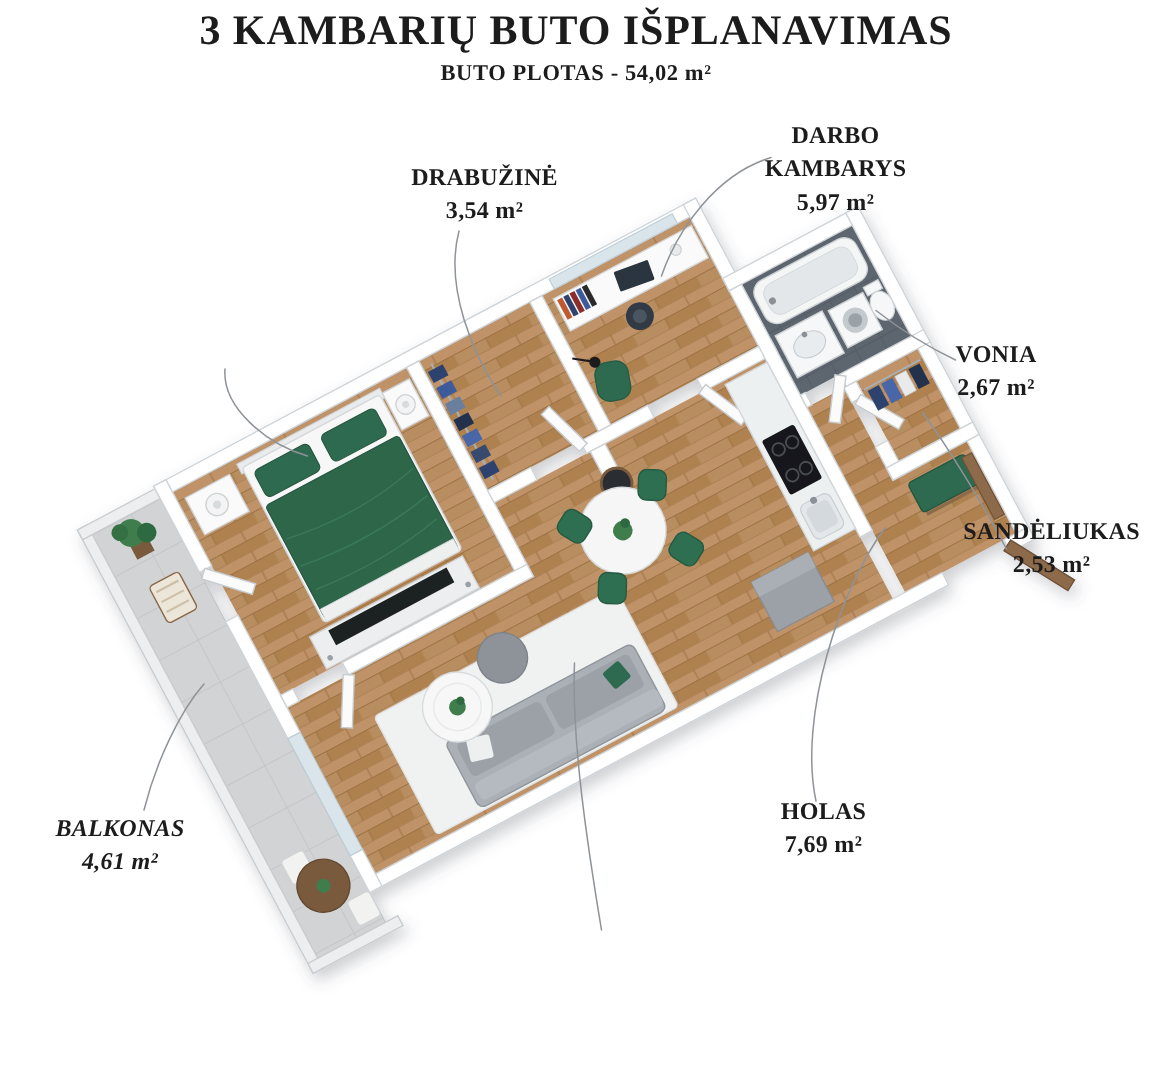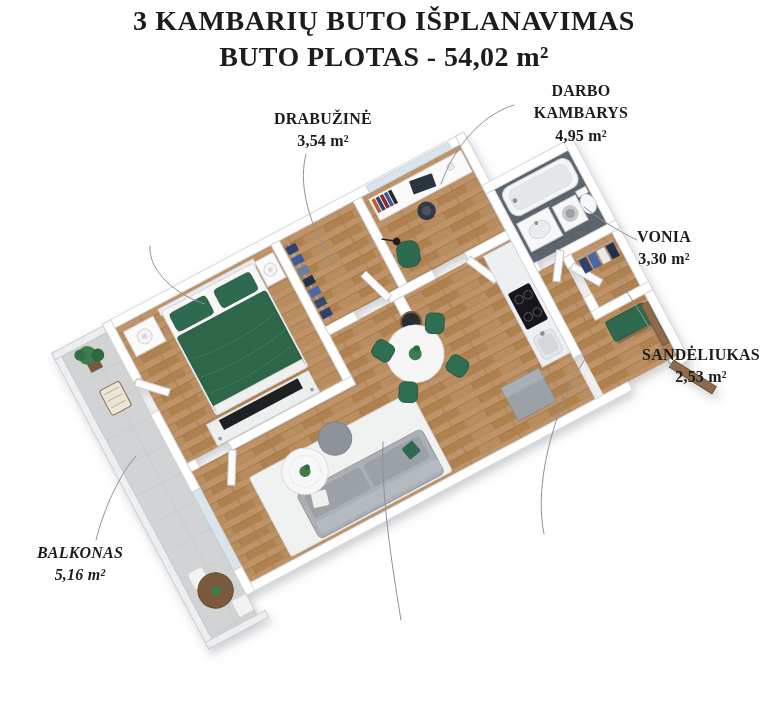--- a/index.html
+++ b/index.html
@@ -1,21 +1,21 @@
 <!DOCTYPE html>
 <html><head>
 <meta charset="utf-8">
 <style>
   html,body{margin:0;padding:0;background:#ffffff;}
   .stage{position:relative;width:768px;height:721px;background:#ffffff;overflow:hidden;
          font-family:"Liberation Serif", serif;color:#1c1c1c;}
   .page-title{position:absolute;top:5px;left:0;width:768px;text-align:center;
               font-size:28px;font-weight:700;letter-spacing:.6px;}
   .page-subtitle{position:absolute;top:41px;left:0;width:768px;text-align:center;
-              font-size:28px;font-weight:700;letter-spacing:.4px;}
+              font-size:15px;font-weight:700;letter-spacing:.4px;}
   .room-label{position:absolute;transform:translateX(-50%);text-align:center;
               font-size:16px;font-weight:700;line-height:1.4;letter-spacing:.2px;
               white-space:nowrap;}
   .room-label.wrap{white-space:normal;width:132px;}
   svg{position:absolute;left:0;top:0;}
 </style>
 </head>
 <body>
 
 <div class="stage">
@@ -278,35 +278,39 @@
 
   <div class="page-title">3 KAMBARIŲ BUTO IŠPLANAVIMAS</div>
   <div class="page-subtitle">BUTO PLOTAS - 54,02 m²</div>
 
 
   <div class="room-label" style="left:323px;top:108px;">
     <div>DRABUŽINĖ</div>
     <div>3,54 m²</div>
   </div>
 
-  <div class="room-label wrap" style="left:581px;top:80px;">
+  <div class="room-label wrap" style="left:557px;top:80px;">
     <div>DARBO KAMBARYS</div>
-    <div>4,95 m²</div>
+    <div>5,97 m²</div>
   </div>
 
   <div class="room-label" style="left:664px;top:226px;">
     <div>VONIA</div>
-    <div>3,30 m²</div>
+    <div>2,67 m²</div>
   </div>
 
   <div class="room-label" style="left:701px;top:344px;">
     <div>SANDĖLIUKAS</div>
     <div>2,53 m²</div>
   </div>
 
   <div class="room-label" style="left:80px;top:542px;font-style:italic;">
     <div>BALKONAS</div>
-    <div>5,16 m²</div>
-  </div>
-
+    <div>4,61 m²</div>
+  </div>
+
+  <div class="room-label" style="left:549px;top:531px;">
+    <div>HOLAS</div>
+    <div>7,69 m²</div>
+  </div>
 
 
 </div>
 
 </body></html>

